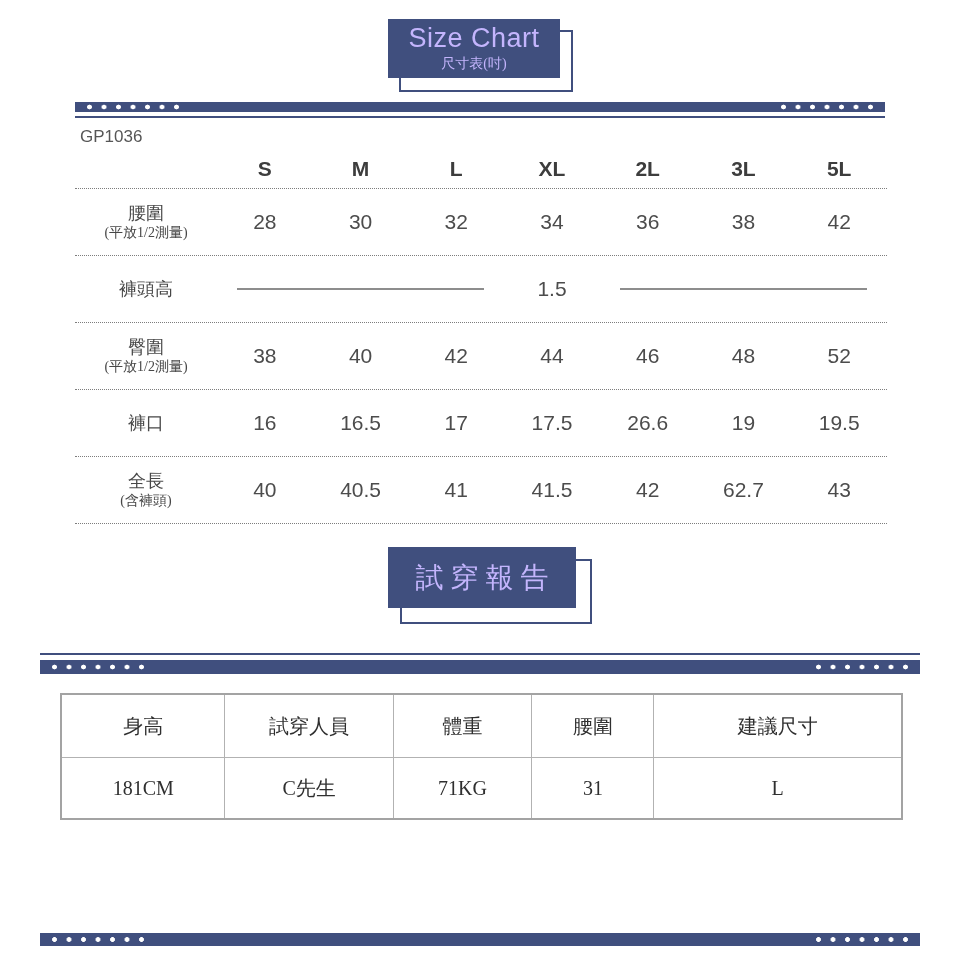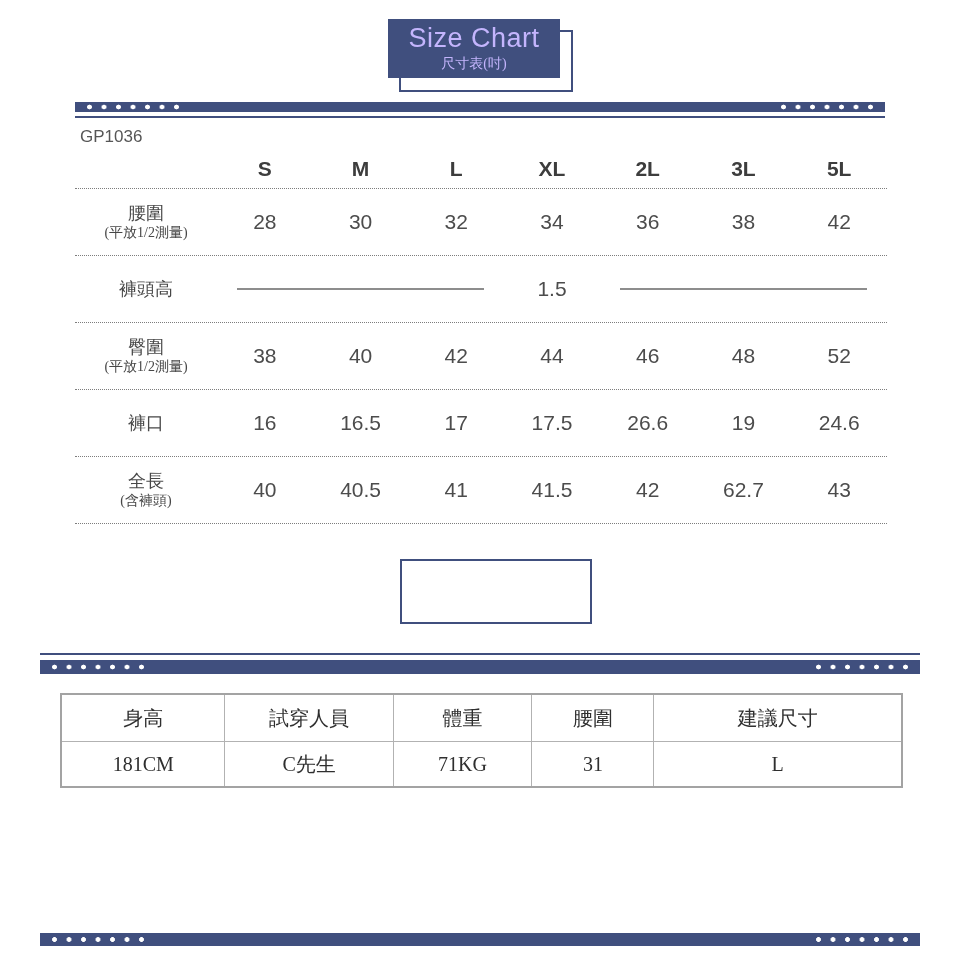--- a/index.html
+++ b/index.html
@@ -65,21 +65,21 @@
 
   
   .fit-table {
     position:absolute; left:60px; top:693px; width:843px;
     border-collapse:collapse; table-layout:fixed;
     font-family:"Liberation Serif", serif; color:#2f2f2f;
     border:2px solid #a3a3a3;
   }
   .fit-table td, .fit-table th {
     border:1px solid #b2b2b2; text-align:center; vertical-align:middle;
-    font-size:20px; font-weight:normal; padding:0;
+    font-size:20px; font-weight:normal; padding:8px;
   }
   .fit-table th { height:46px; }
   .fit-table td { height:44px; }
 </style>
 </head>
 <body>
 
 <div class="page">
 
   <div class="hdr-frame sc-frame"></div>
@@ -148,38 +148,41 @@
       <div class="st-row st-drow">
         <div class="st-labelwrap">
           <div class="st-label">褲口</div>
         </div>
         <div class="st-val">16</div>
         <div class="st-val">16.5</div>
         <div class="st-val">17</div>
         <div class="st-val">17.5</div>
         <div class="st-val">26.6</div>
         <div class="st-val">19</div>
-        <div class="st-val">24.6</div>
+        <div class="st-val">19.5</div>
       </div>
       <div class="st-row st-drow">
         <div class="st-labelwrap">
           <div class="st-label">全長</div>
           <div class="st-sublabel">(含褲頭)</div>
         </div>
         <div class="st-val">40</div>
         <div class="st-val">40.5</div>
         <div class="st-val">41</div>
         <div class="st-val">41.5</div>
         <div class="st-val">42</div>
         <div class="st-val">62.7</div>
         <div class="st-val">43</div>
       </div>
     </div>
 
   <div class="hdr-frame fr-frame"></div>
+  <div class="hdr-box fr-box">
+    <div class="fr-title">試穿報告</div>
+  </div>
 
   <div class="thin thin-t2"></div>
   <div class="bar bar-d2">
     <span class="dots dots-left"></span>
     <span class="dots dots-right"></span>
   </div>
 
   <table class="fit-table" id="fitTable">
       <colgroup>
         <col style="width: 19.5%;">

